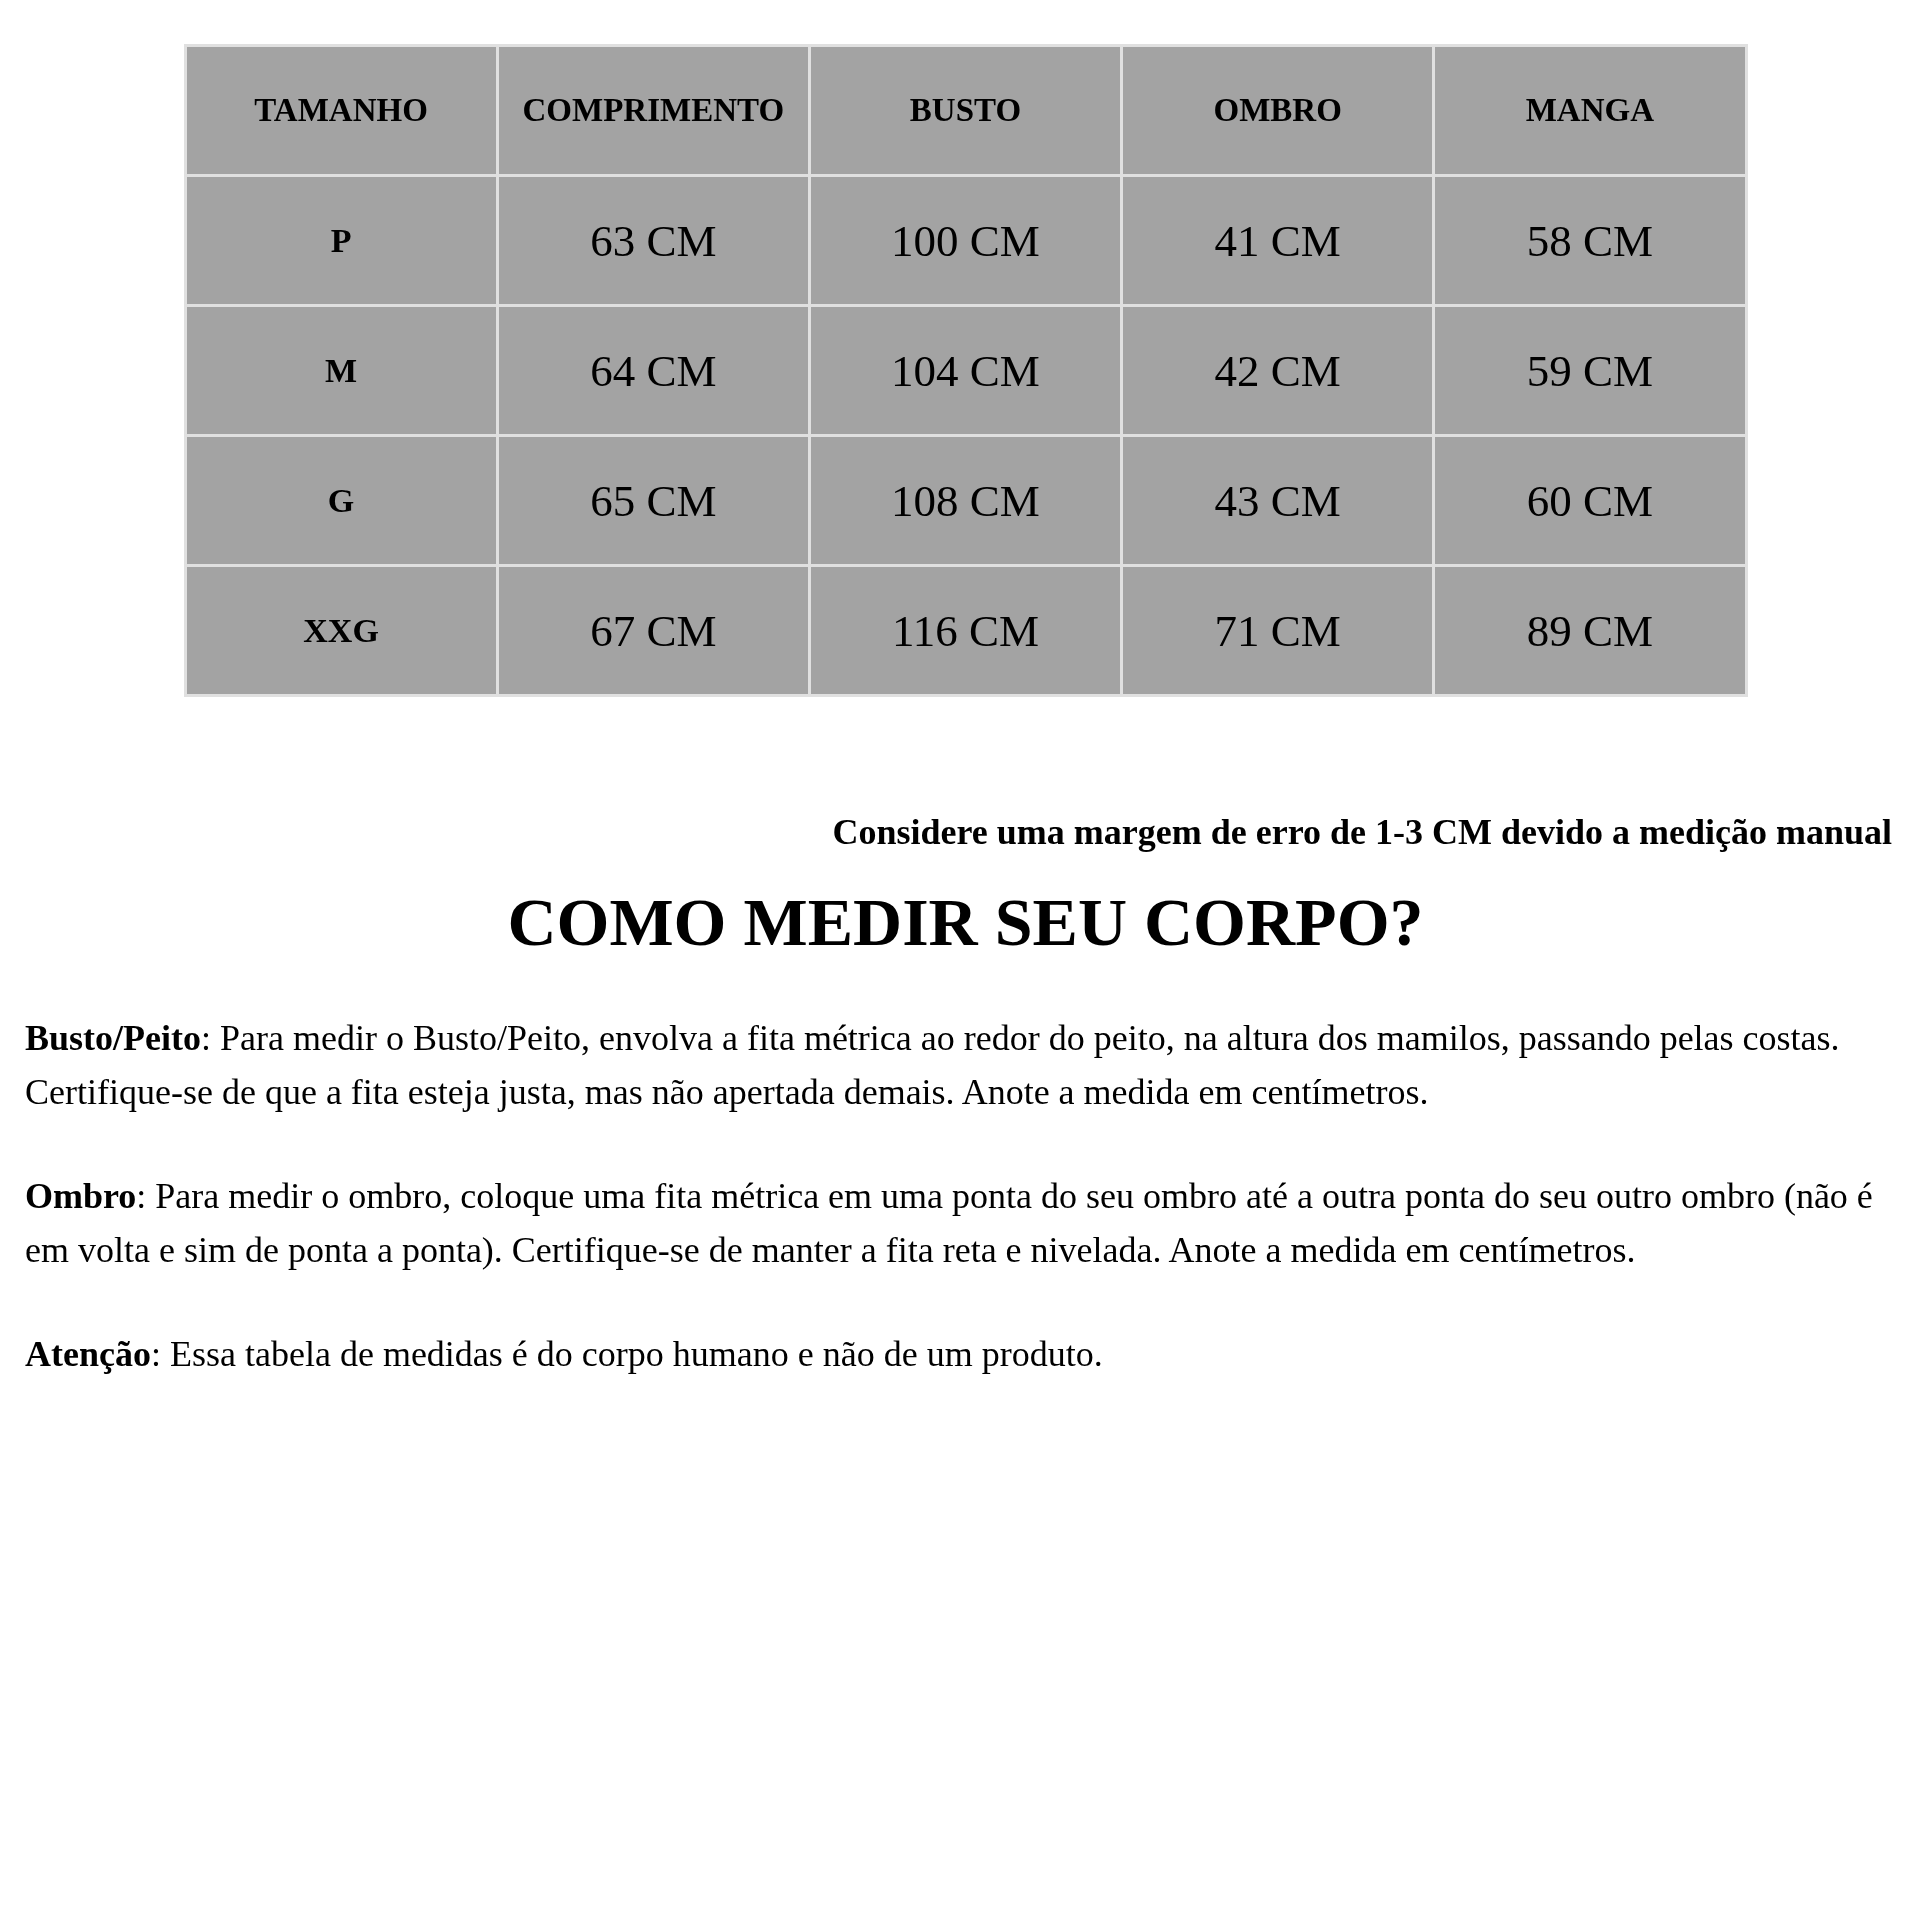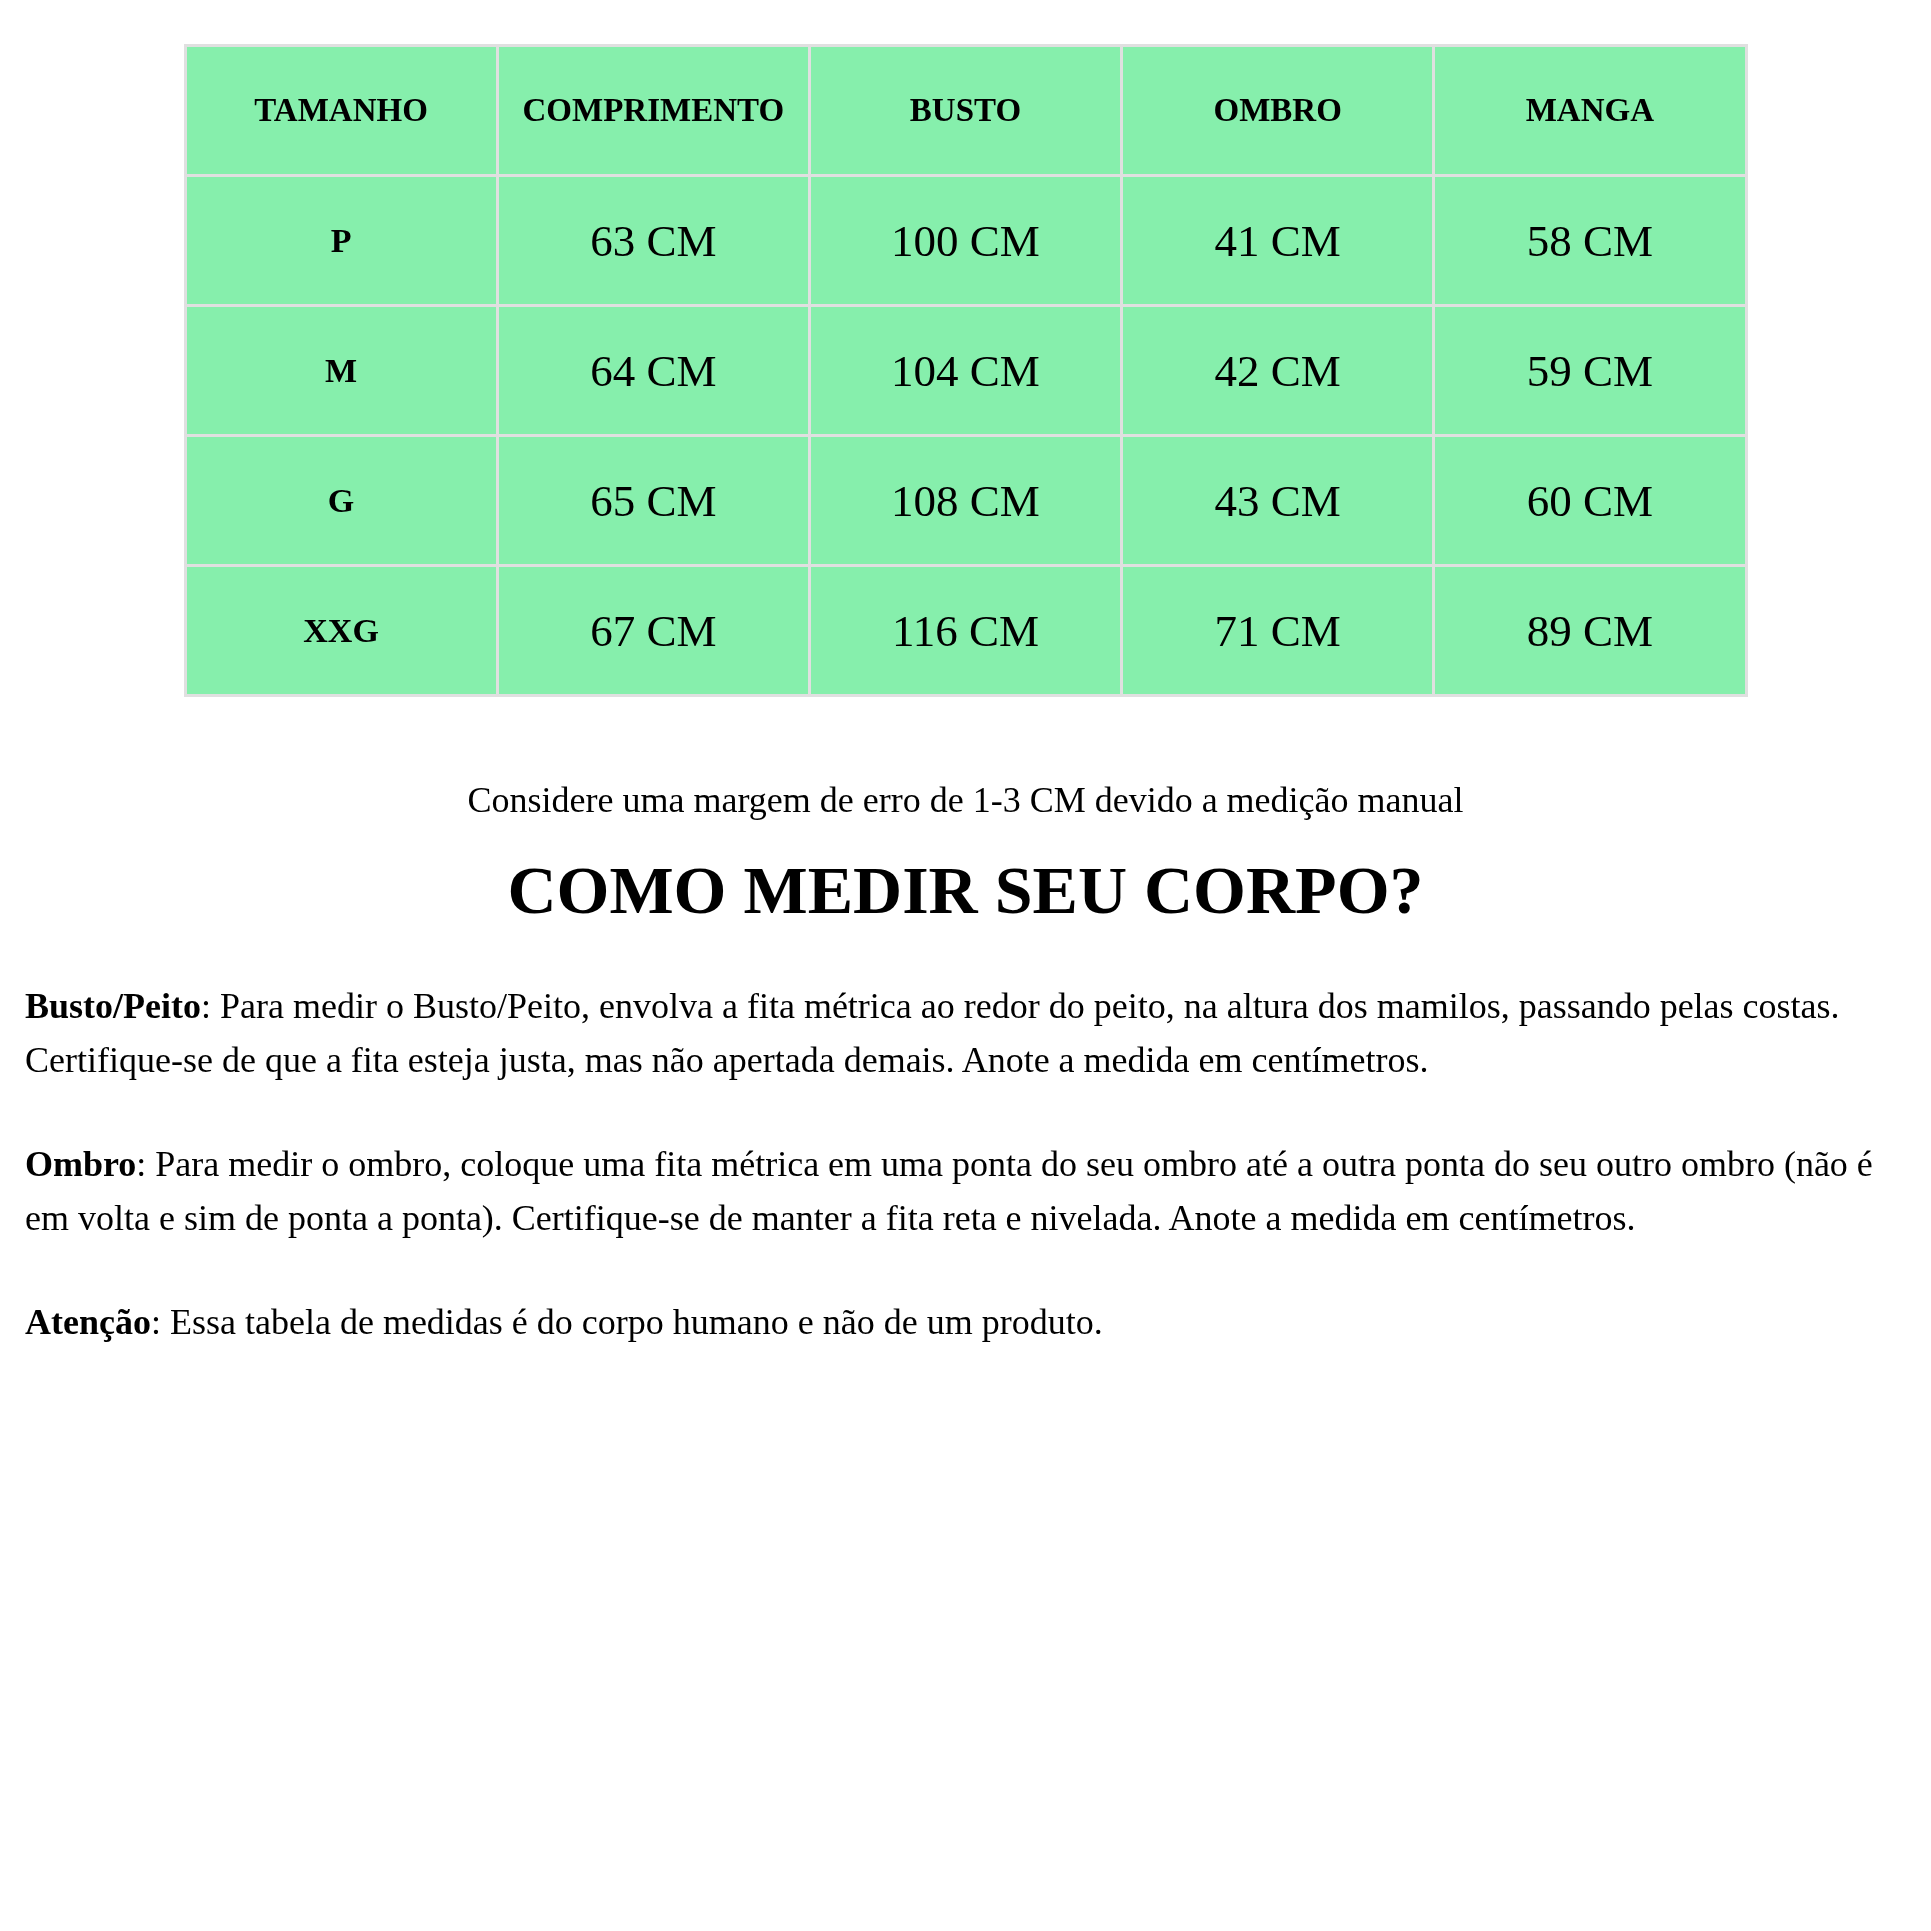--- a/index.html
+++ b/index.html
@@ -36,43 +36,44 @@
   }
   table.size-table {
     width: 1564px;
     margin: 44px auto 0;
     border-collapse: collapse;
     table-layout: fixed;
   }
   table.size-table th,
   table.size-table td {
     border: 3.9px solid #e0e0e0;
-    background: #86efac;
+    background: #a3a3a3;
     height: 127px;
     text-align: center;
     vertical-align: middle;
     padding: 0;
   }
   table.size-table th {
     font-size: 33px;
     font-weight: 700;
   }
   table.size-table td {
     font-size: 45px;
     font-weight: 400;
   }
   table.size-table td.size-cell {
     font-size: 34px;
     font-weight: 700;
   }
   p.note {
-    margin: 80px 39px 0;
-    text-align: center;
+    margin: 112px 39px 0;
+    text-align: right;
     font-size: 36px;
     line-height: 1.3;
+    font-weight: bold;
   }
   h2.how-to {
     margin: 27px 6px 0;
     text-align: center;
     font-size: 68px;
     line-height: 1.15;
     font-weight: 700;
   }
   p.para {
     margin: 50px 0 0;

